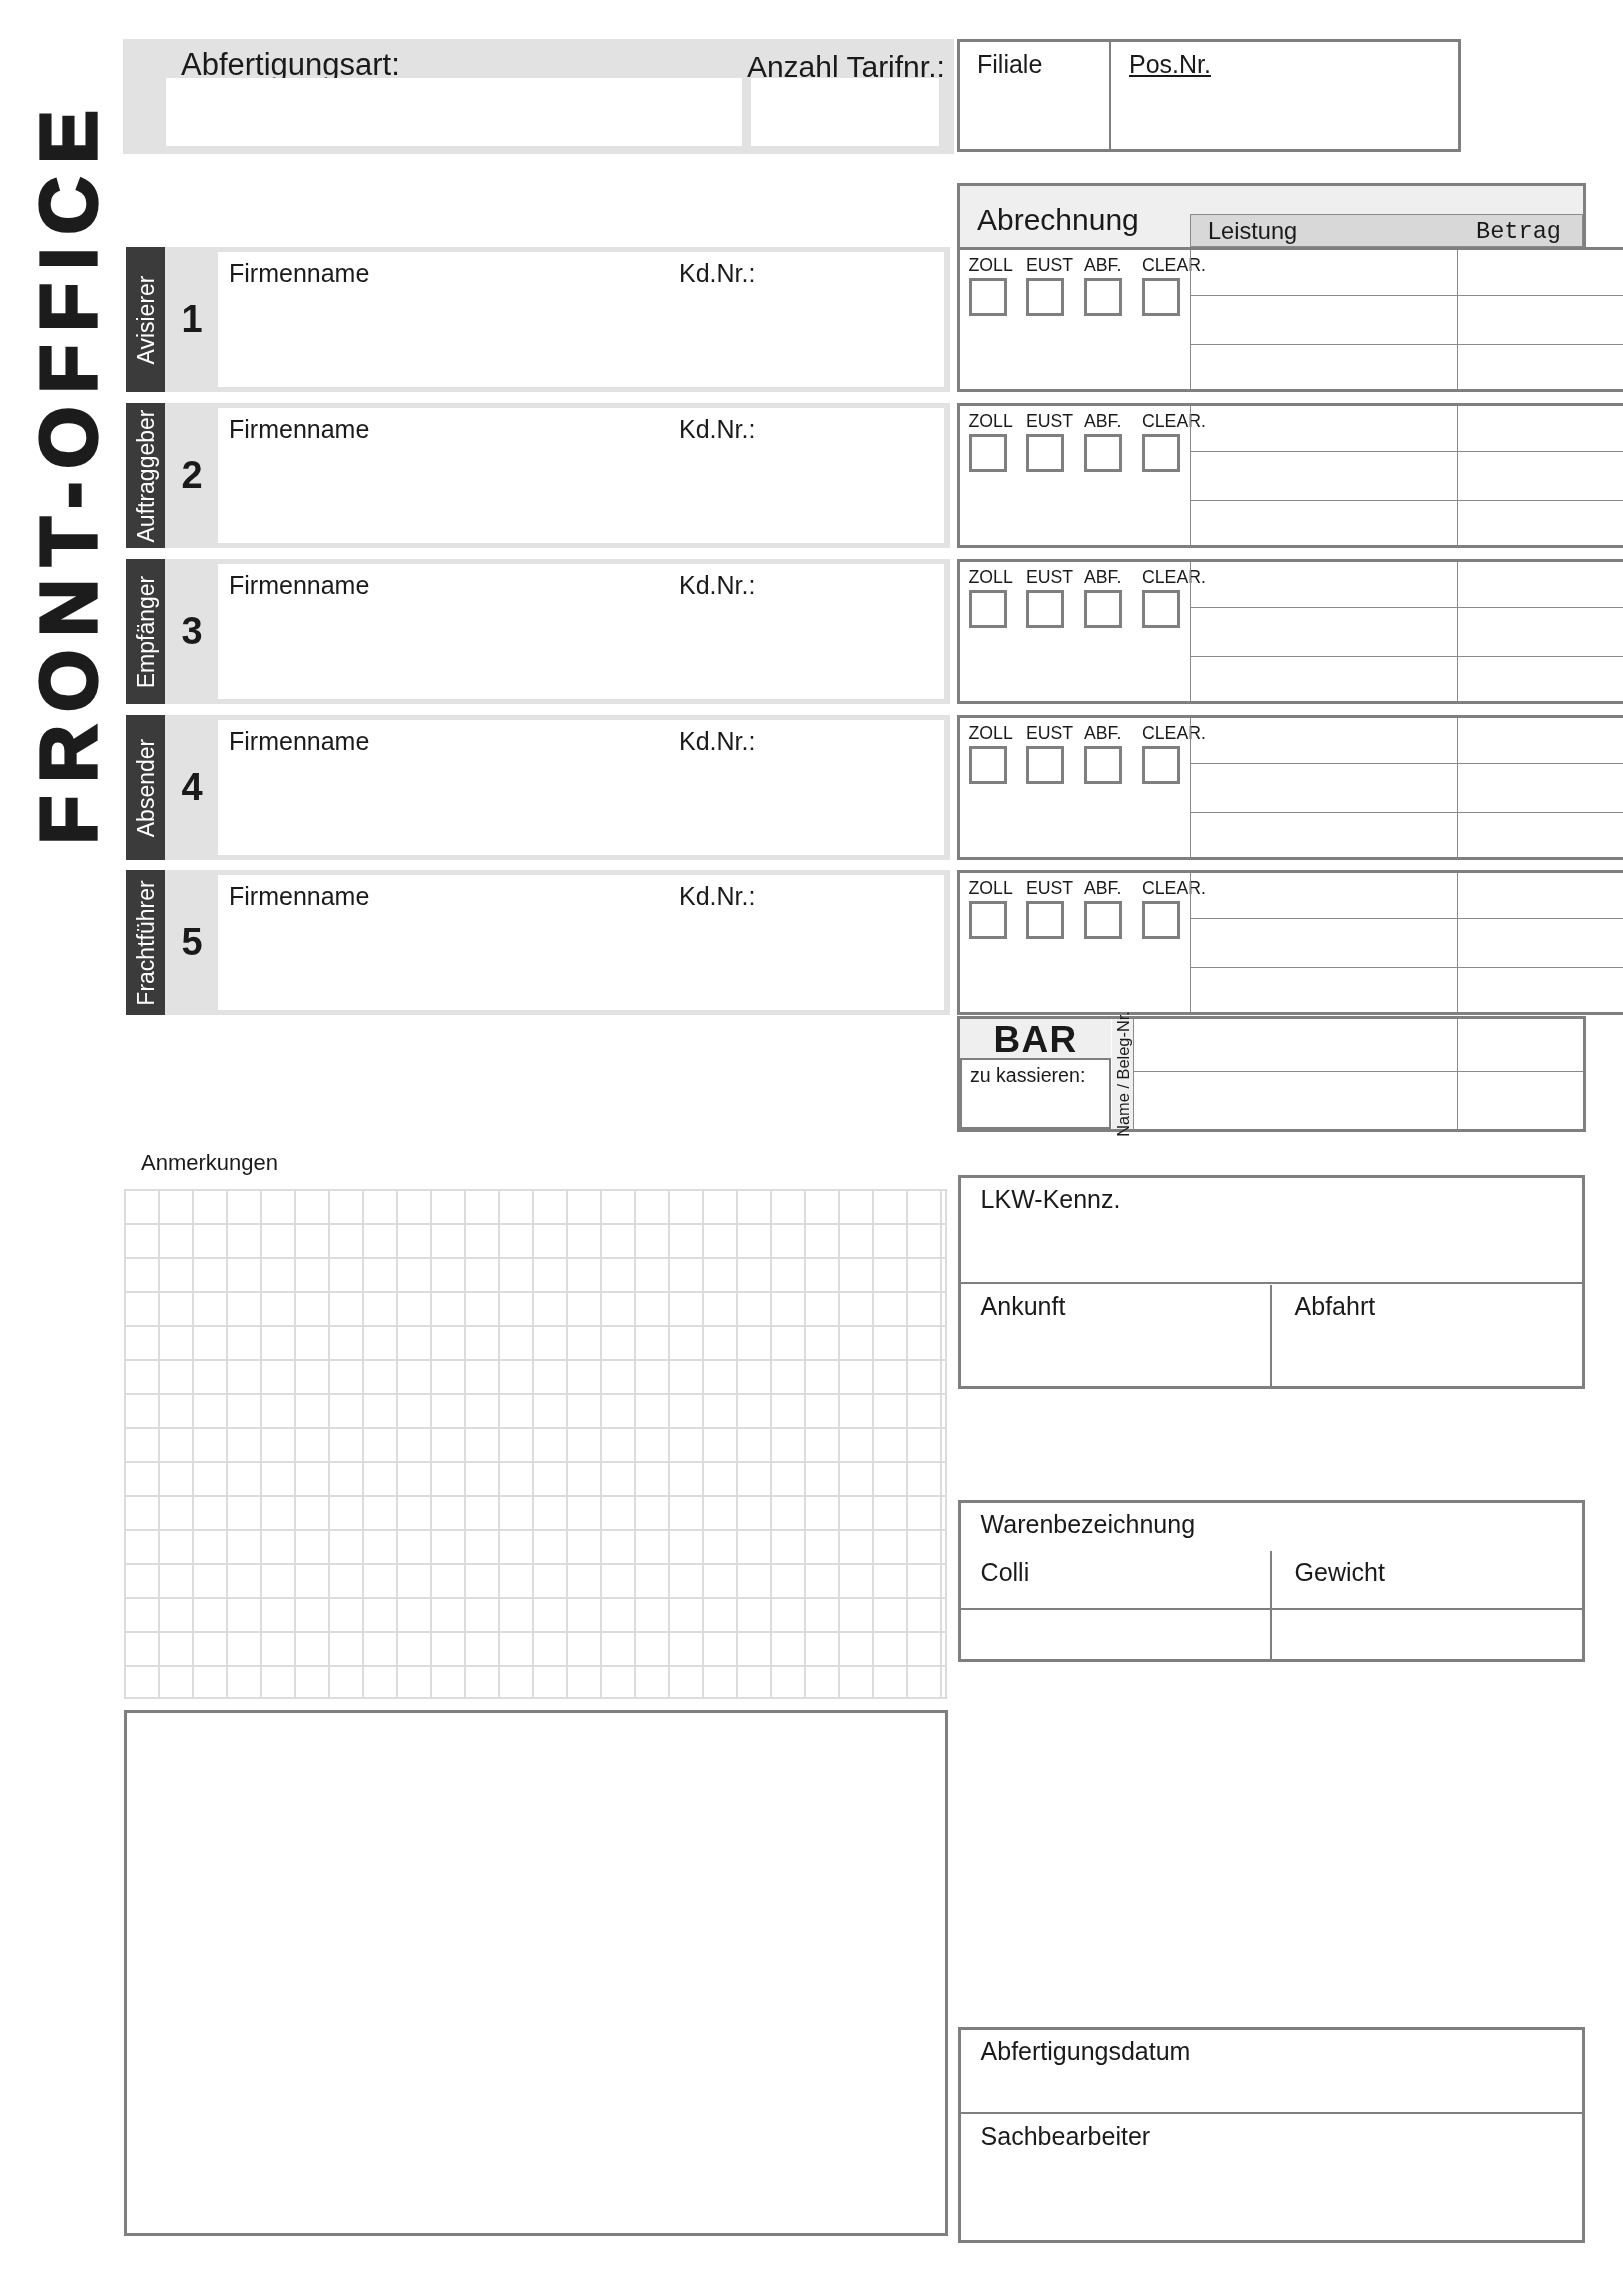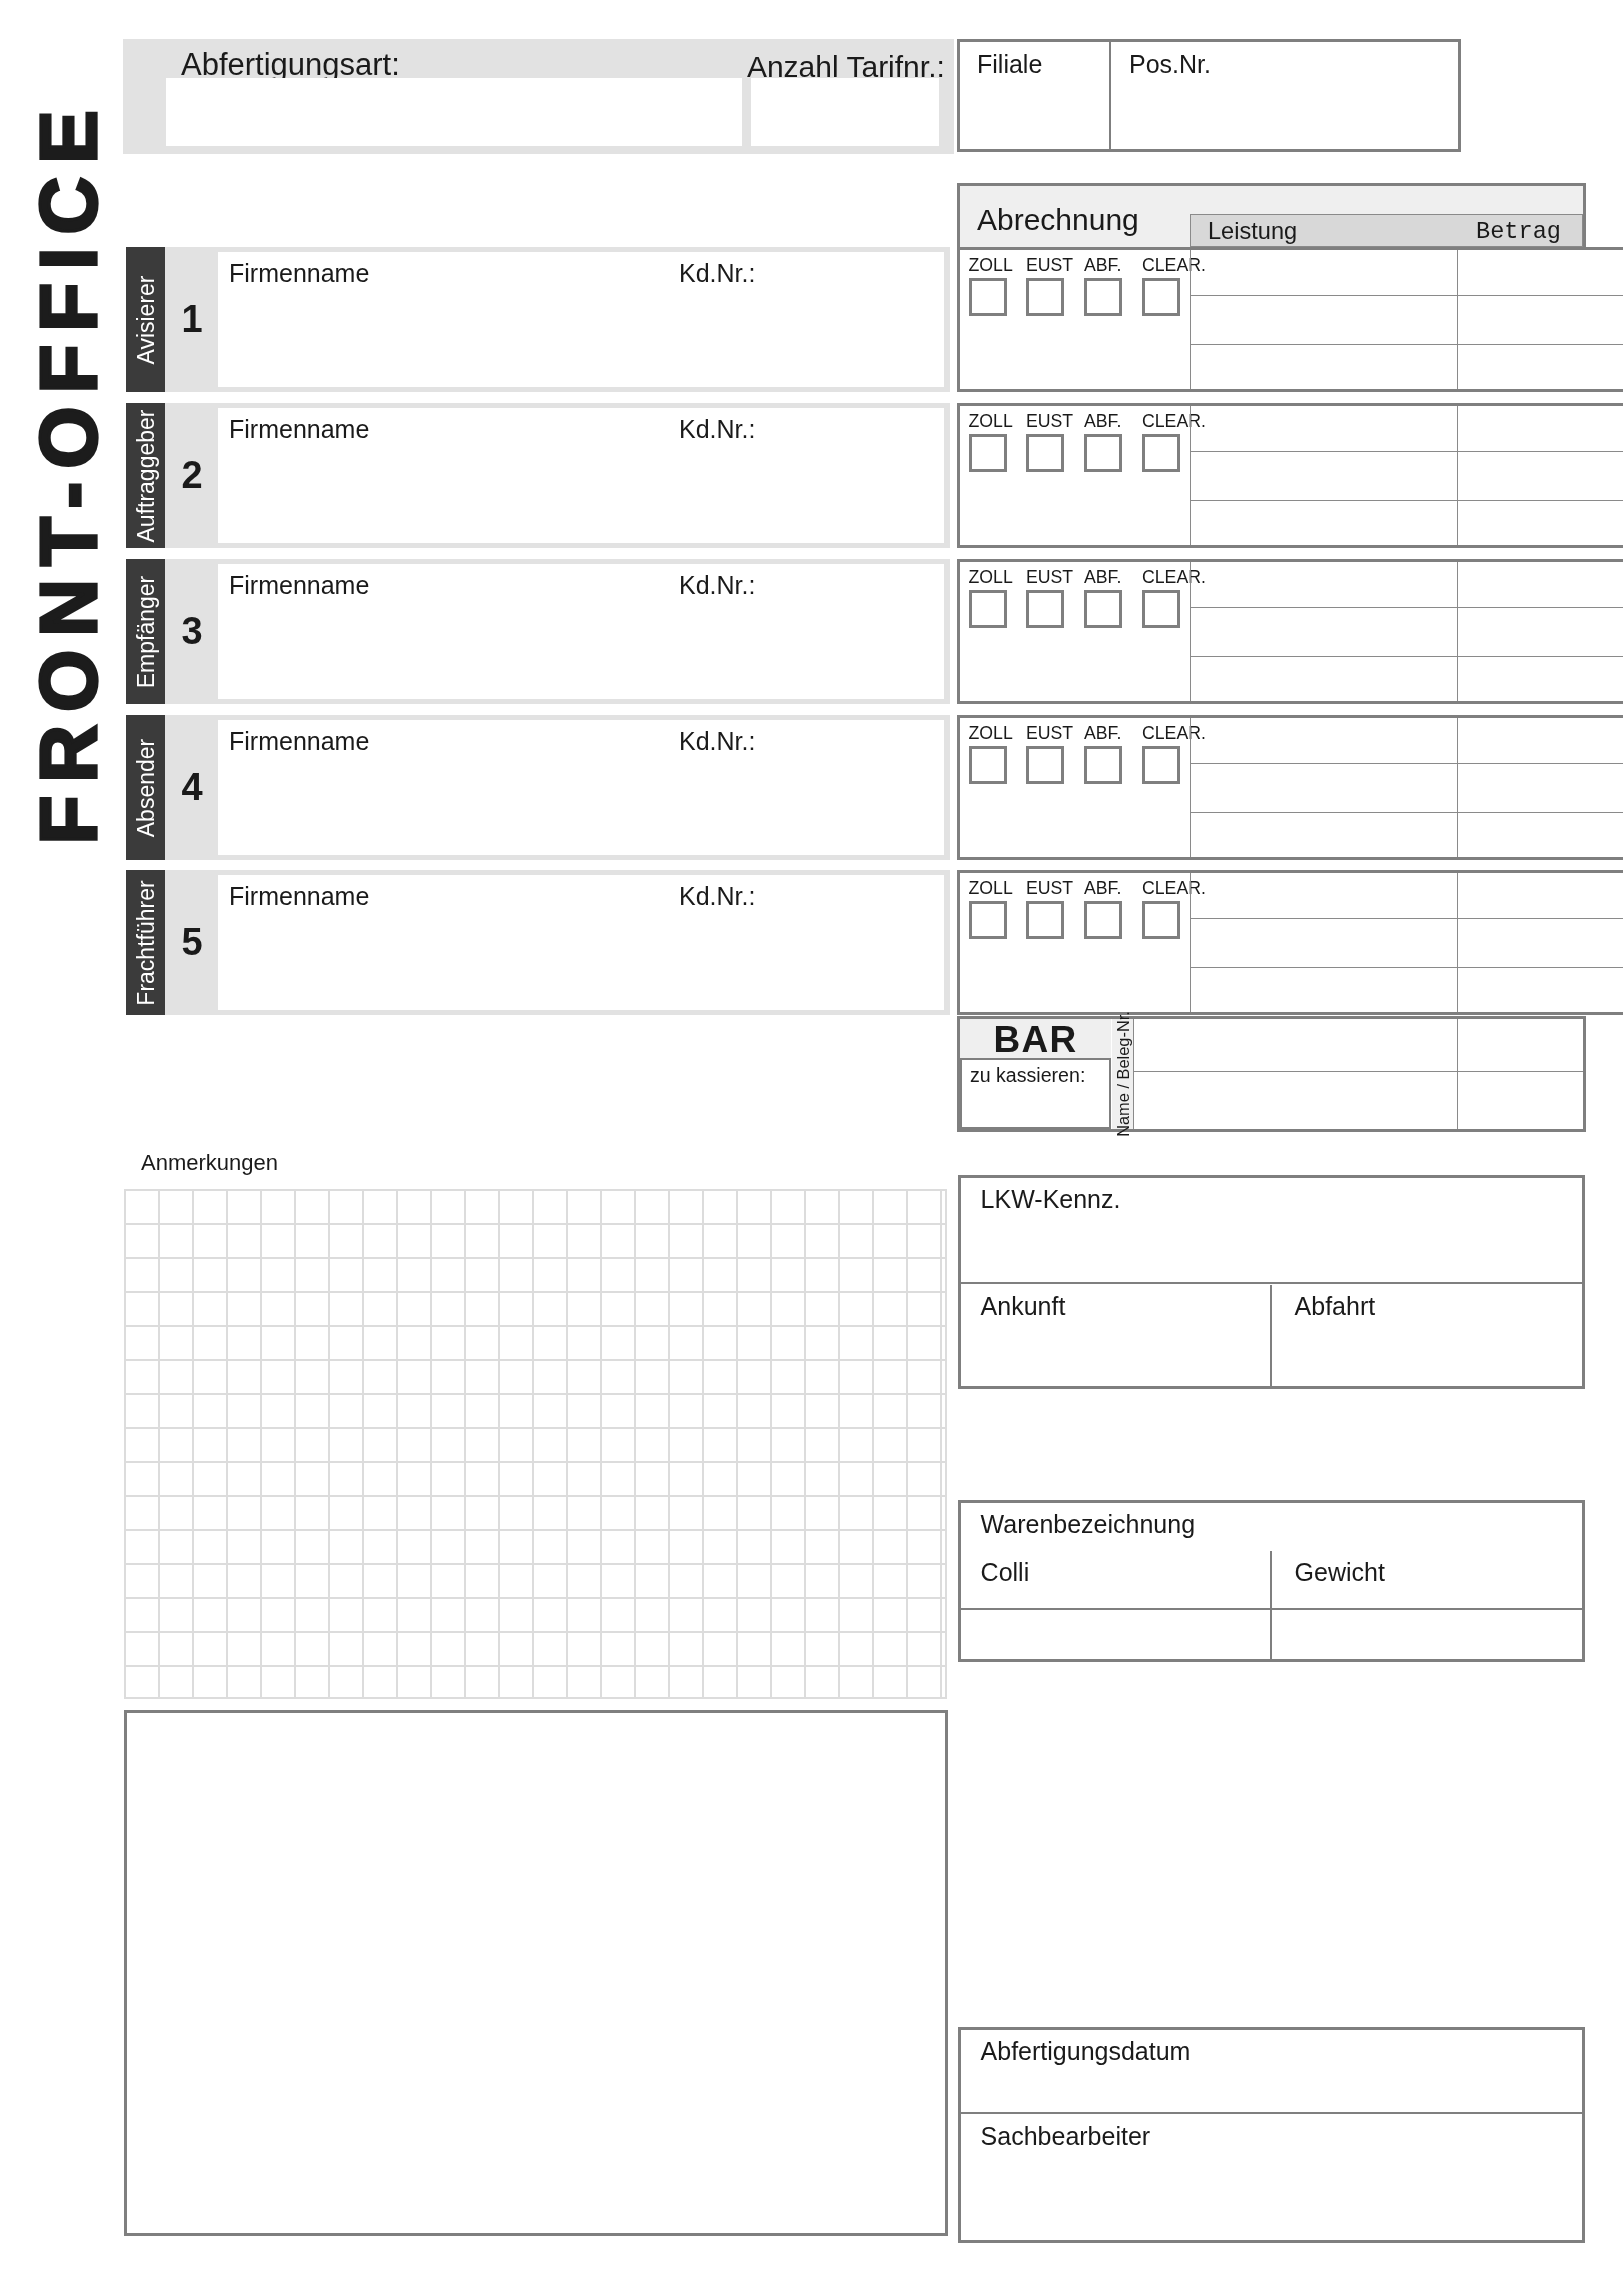--- a/index.html
+++ b/index.html
@@ -18,21 +18,21 @@
   
   #topband{position:absolute;left:123px;top:39px;width:831px;height:115px;background:var(--band);}
   #abf-label{position:absolute;left:58px;top:7.9px;font-size:31px;}
   #anz-label{position:absolute;right:9.2px;top:10.5px;font-size:30px;}
   #inputA{position:absolute;left:43px;top:39px;width:576px;height:68px;background:#fff;}
   #inputB{position:absolute;left:628px;top:39px;width:188px;height:68px;background:#fff;}
   
   #filialebox{position:absolute;left:957px;top:39px;width:504px;height:113px;border:3.3px solid var(--border);box-sizing:border-box;background:#fff;}
   #filiale-cell{position:absolute;left:0;top:0;width:151px;height:100%;border-right:2px solid var(--border);box-sizing:border-box;}
   #filialebox .lbl{font-size:25px;display:block;padding:7.9px 0 0 17px;}
-  #posnr-cell{position:absolute;left:152px;top:0;right:0;height:100%;}
+  #posnr-cell{position:absolute;left:152px;top:0;right:0;height:100%;text-decoration:underline;}
   
   #hdrbox{position:absolute;left:957px;top:183px;width:629px;height:209px;border:3.3px solid var(--border);box-sizing:border-box;background:#fff;}
   #hdrfill{position:absolute;left:0;top:0;right:0;height:61px;background:var(--header);}
   #hdr-title{position:absolute;left:17px;top:17px;font-size:30px;}
   #strip{position:absolute;left:230px;top:28px;width:393px;height:33px;background:var(--strip);border:1.3px solid var(--line);box-sizing:border-box;}
   #strip-leistung{position:absolute;left:17px;top:3.3px;font-size:23.6px;}
   #strip-betrag{position:absolute;left:267px;top:3.3px;width:121px;text-align:center;font-size:23.6px;font-family:Liberation Mono, monospace;}
   
   .party{position:absolute;left:0;width:1623px;height:145px;}
   .band{position:absolute;left:126px;top:0;width:824px;height:145px;background:var(--band);}

